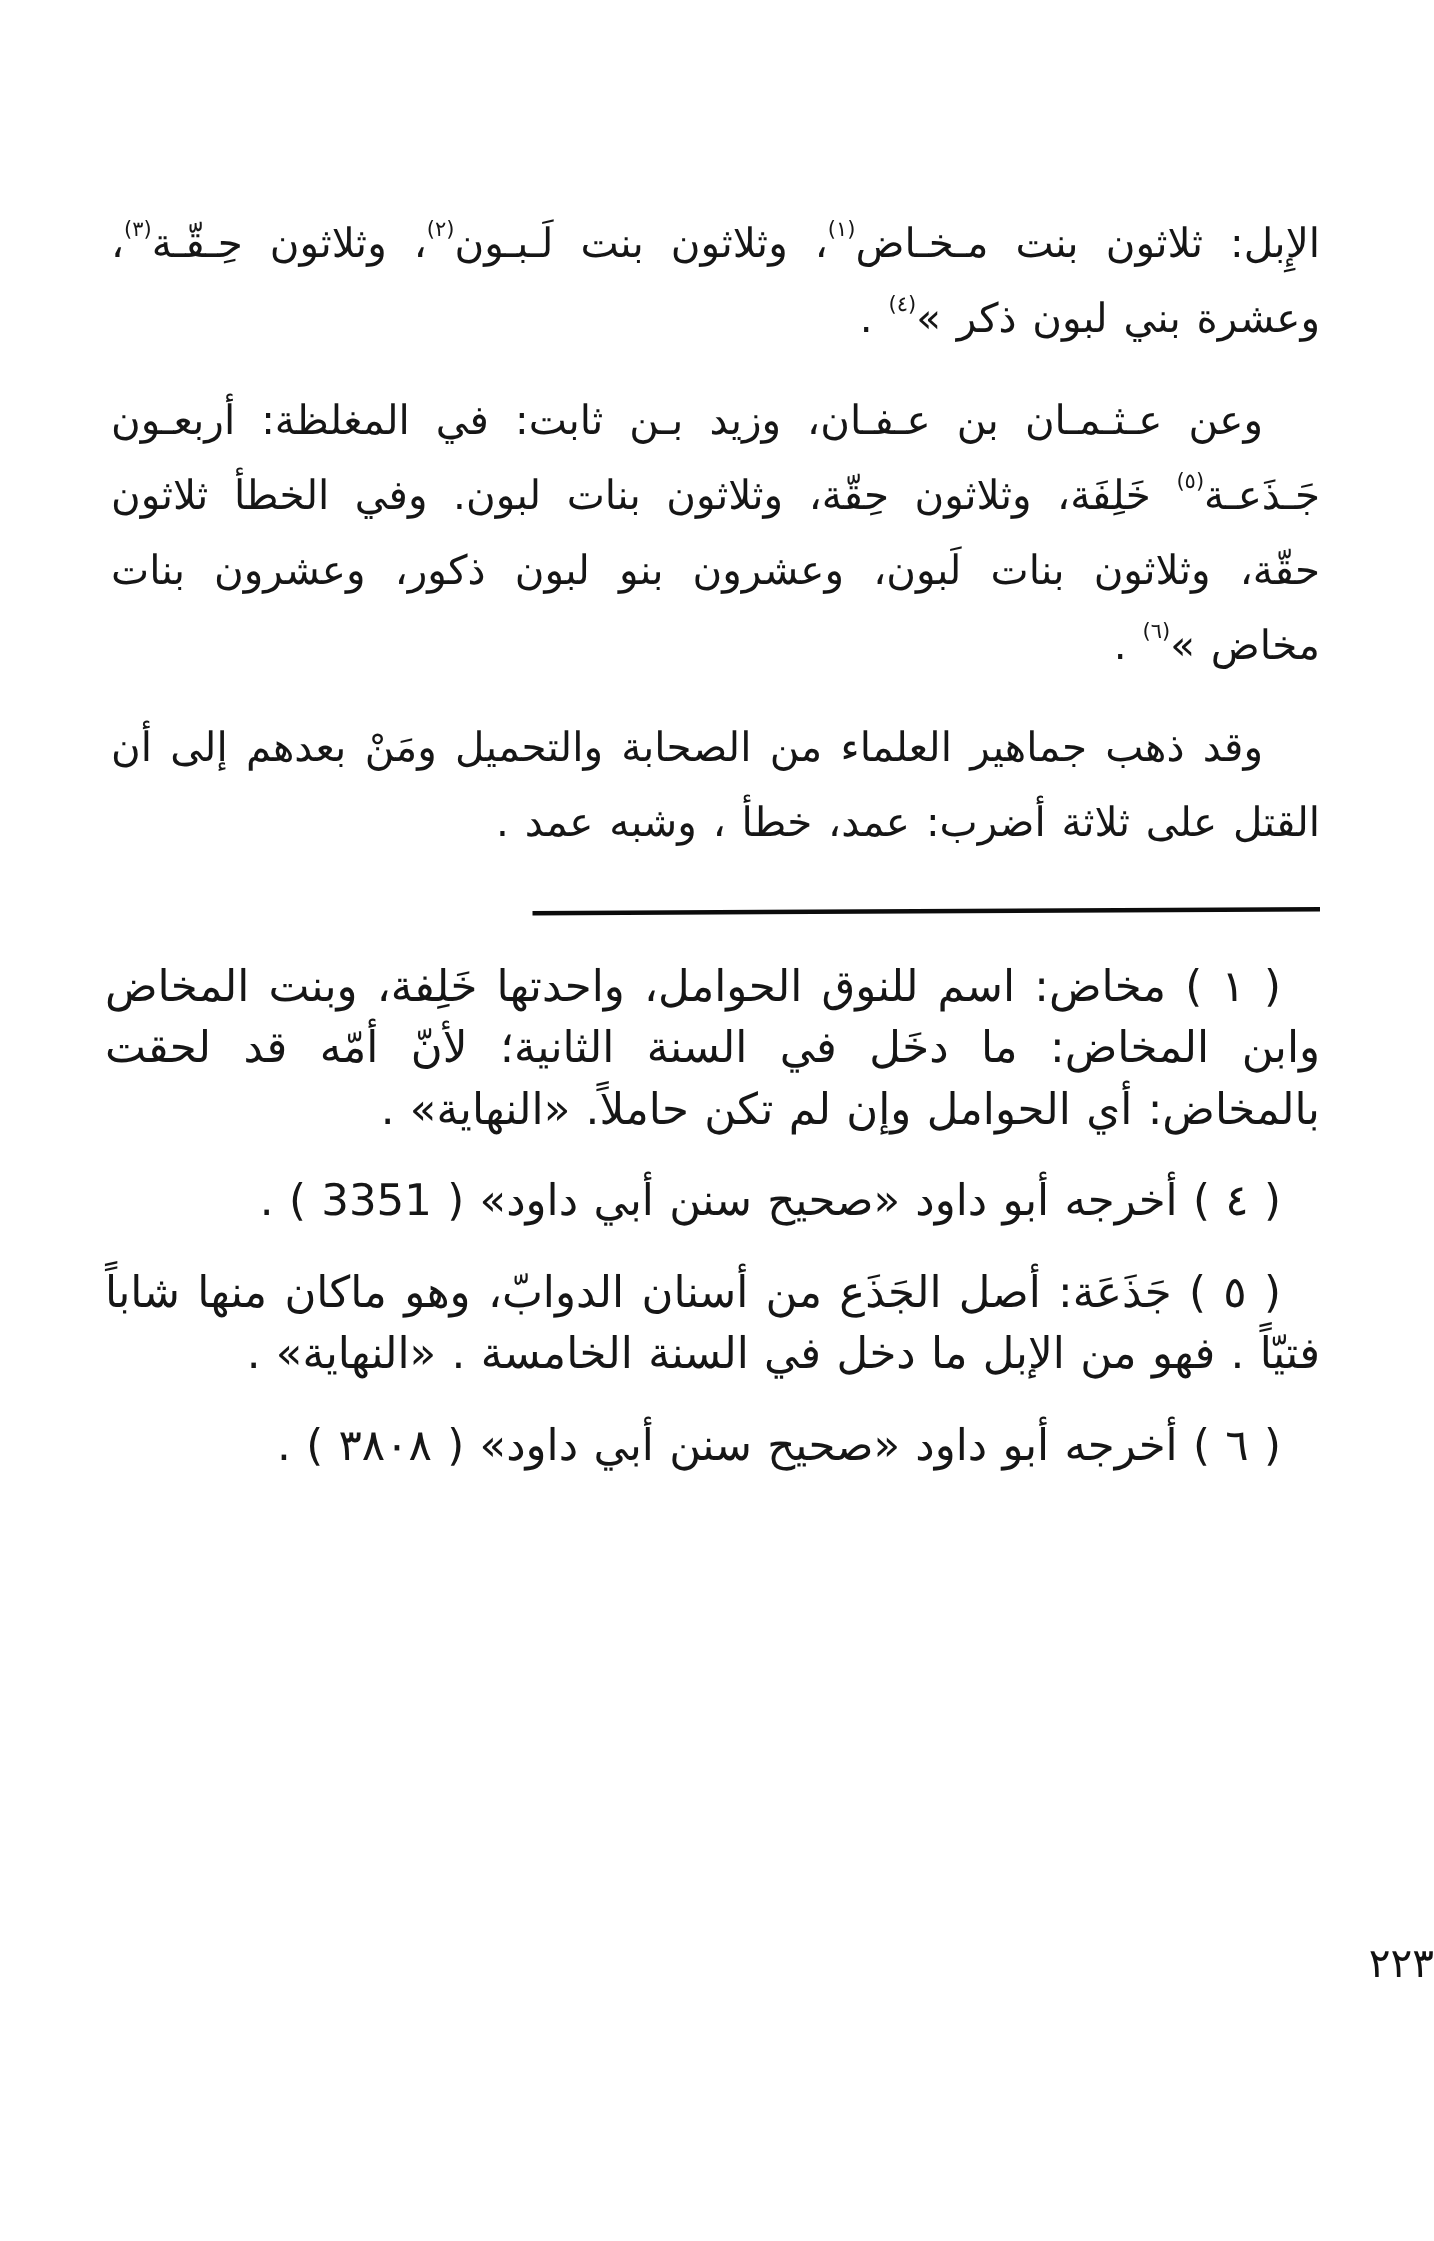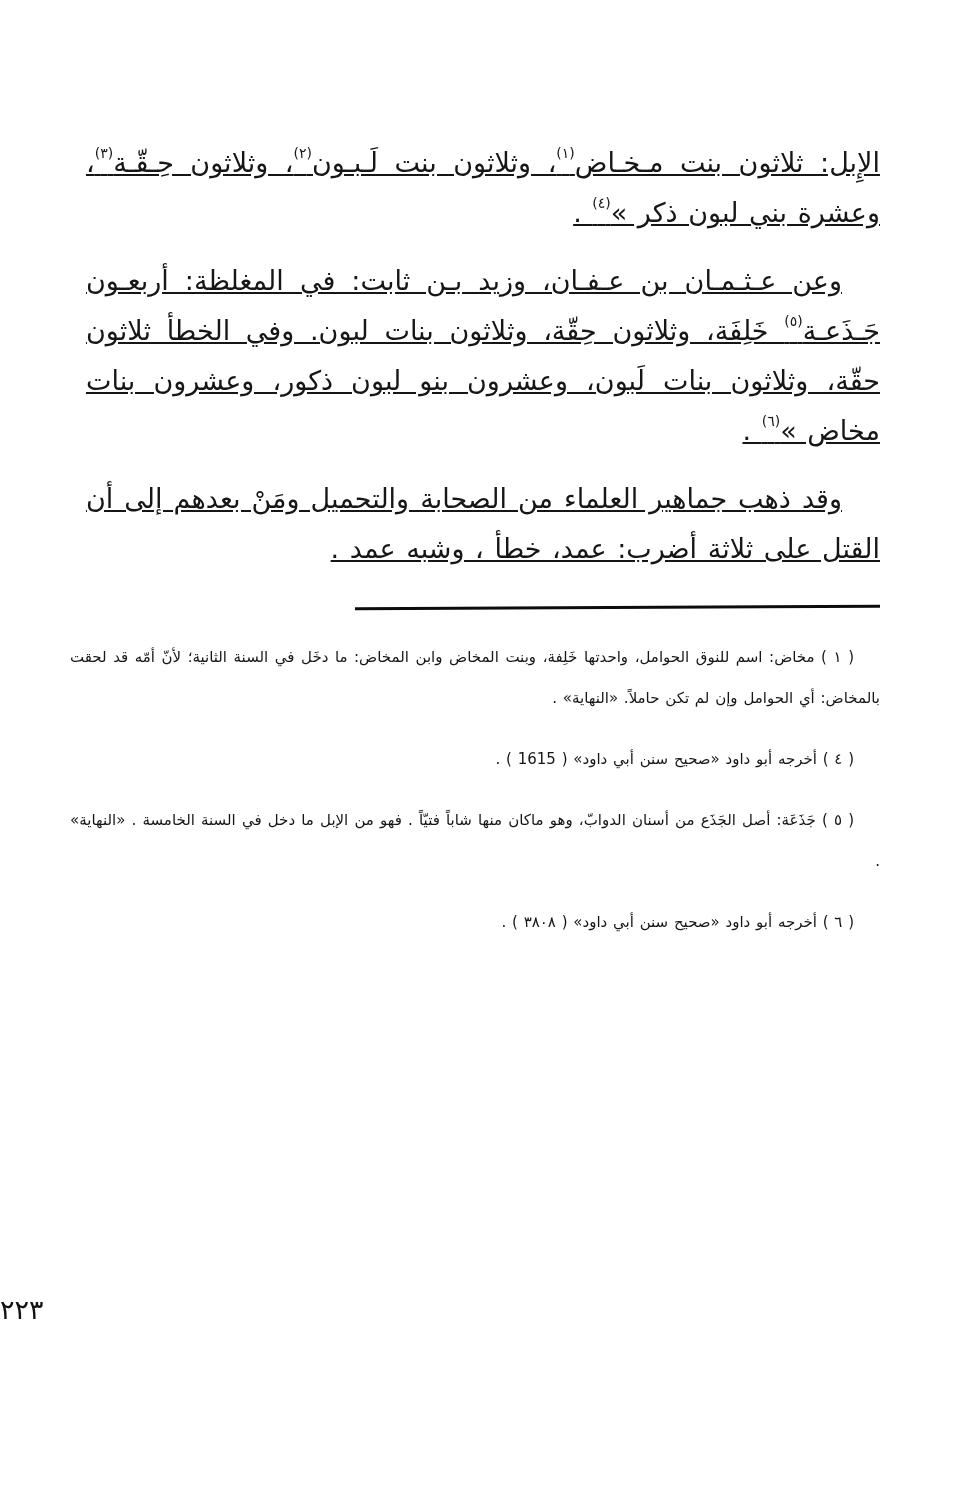--- a/index.html
+++ b/index.html
@@ -15,28 +15,27 @@
     background: #ffffff;
     color: #161616;
     direction: rtl;
     font-family: "DejaVu Sans", sans-serif;
     box-sizing: border-box;
     padding: 138px 76px 0 70px;
     overflow: hidden;
   }
   
   .main-text p {
-    margin: 0 0 18px 16px;
+    margin: 0 0 18px 4px;
     font-size: 27px;
     line-height: 50px;
     text-align: justify;
     text-align-last: right;
     letter-spacing: 0;
     word-spacing: 2px;
-    text-decoration: underline;
   }
   .main-text p.indent { text-indent: 38px; }
   sup.fnref {
     font-size: 14px;
     line-height: 0;
     vertical-align: 14px;
     letter-spacing: -1px;
   }
   
   .fn-rule {
@@ -47,34 +46,34 @@
     margin-right: 0;
     margin-left: auto;
     transform: rotate(-0.3deg);
   }
   
   .fn-rule-wrap { direction: ltr; text-align: right; }
   .fn-rule-wrap .fn-rule { display: inline-block; }
   
   .footnotes p {
     margin: 0 0 20px 0;
-    font-size: 15px;
+    font-size: 29px;
     line-height: 41px;
     text-align: justify;
     text-align-last: right;
     text-indent: 26px;
     word-spacing: 1px;
   }
   
   .page-number {
     position: absolute;
     top: 1294px;
     left: 0;
     right: 0;
-    text-align: left;
+    text-align: right;
     font-size: 27px;
     color: #111111;
   }
 </style>
 </head>
 <body>
 
 <div class="page">
 
   <div class="main-text">
@@ -93,20 +92,20 @@
 
 
   </div>
 
   <div class="fn-rule-wrap">
     <div class="fn-rule"></div>
   </div>
 
   <div class="footnotes">
     <p>( ١ ) مخاض: اسم للنوق الحوامل، واحدتها خَلِفة، وبنت المخاض وابن المخاض: ما دخَل في السنة الثانية؛ لأنّ أمّه قد لحقت بالمخاض: أي الحوامل وإن لم تكن حاملاً. «النهاية» .</p>
-    <p>( ٤ ) أخرجه أبو داود «صحيح سنن أبي داود» ( 1615 ) .</p>
+    <p>( ٤ ) أخرجه أبو داود «صحيح سنن أبي داود» ( 3351 ) .</p>
     <p>( ٥ ) جَذَعَة: أصل الجَذَع من أسنان الدوابّ، وهو ماكان منها شاباً فتيّاً . فهو من الإبل ما دخل في السنة الخامسة . «النهاية» .</p>
     <p>( ٦ ) أخرجه أبو داود «صحيح سنن أبي داود» ( ٣٨٠٨ ) .</p>
   </div>
 
   <div class="page-number">٢٢٣</div>
 
 </div>
 
 </body></html>

